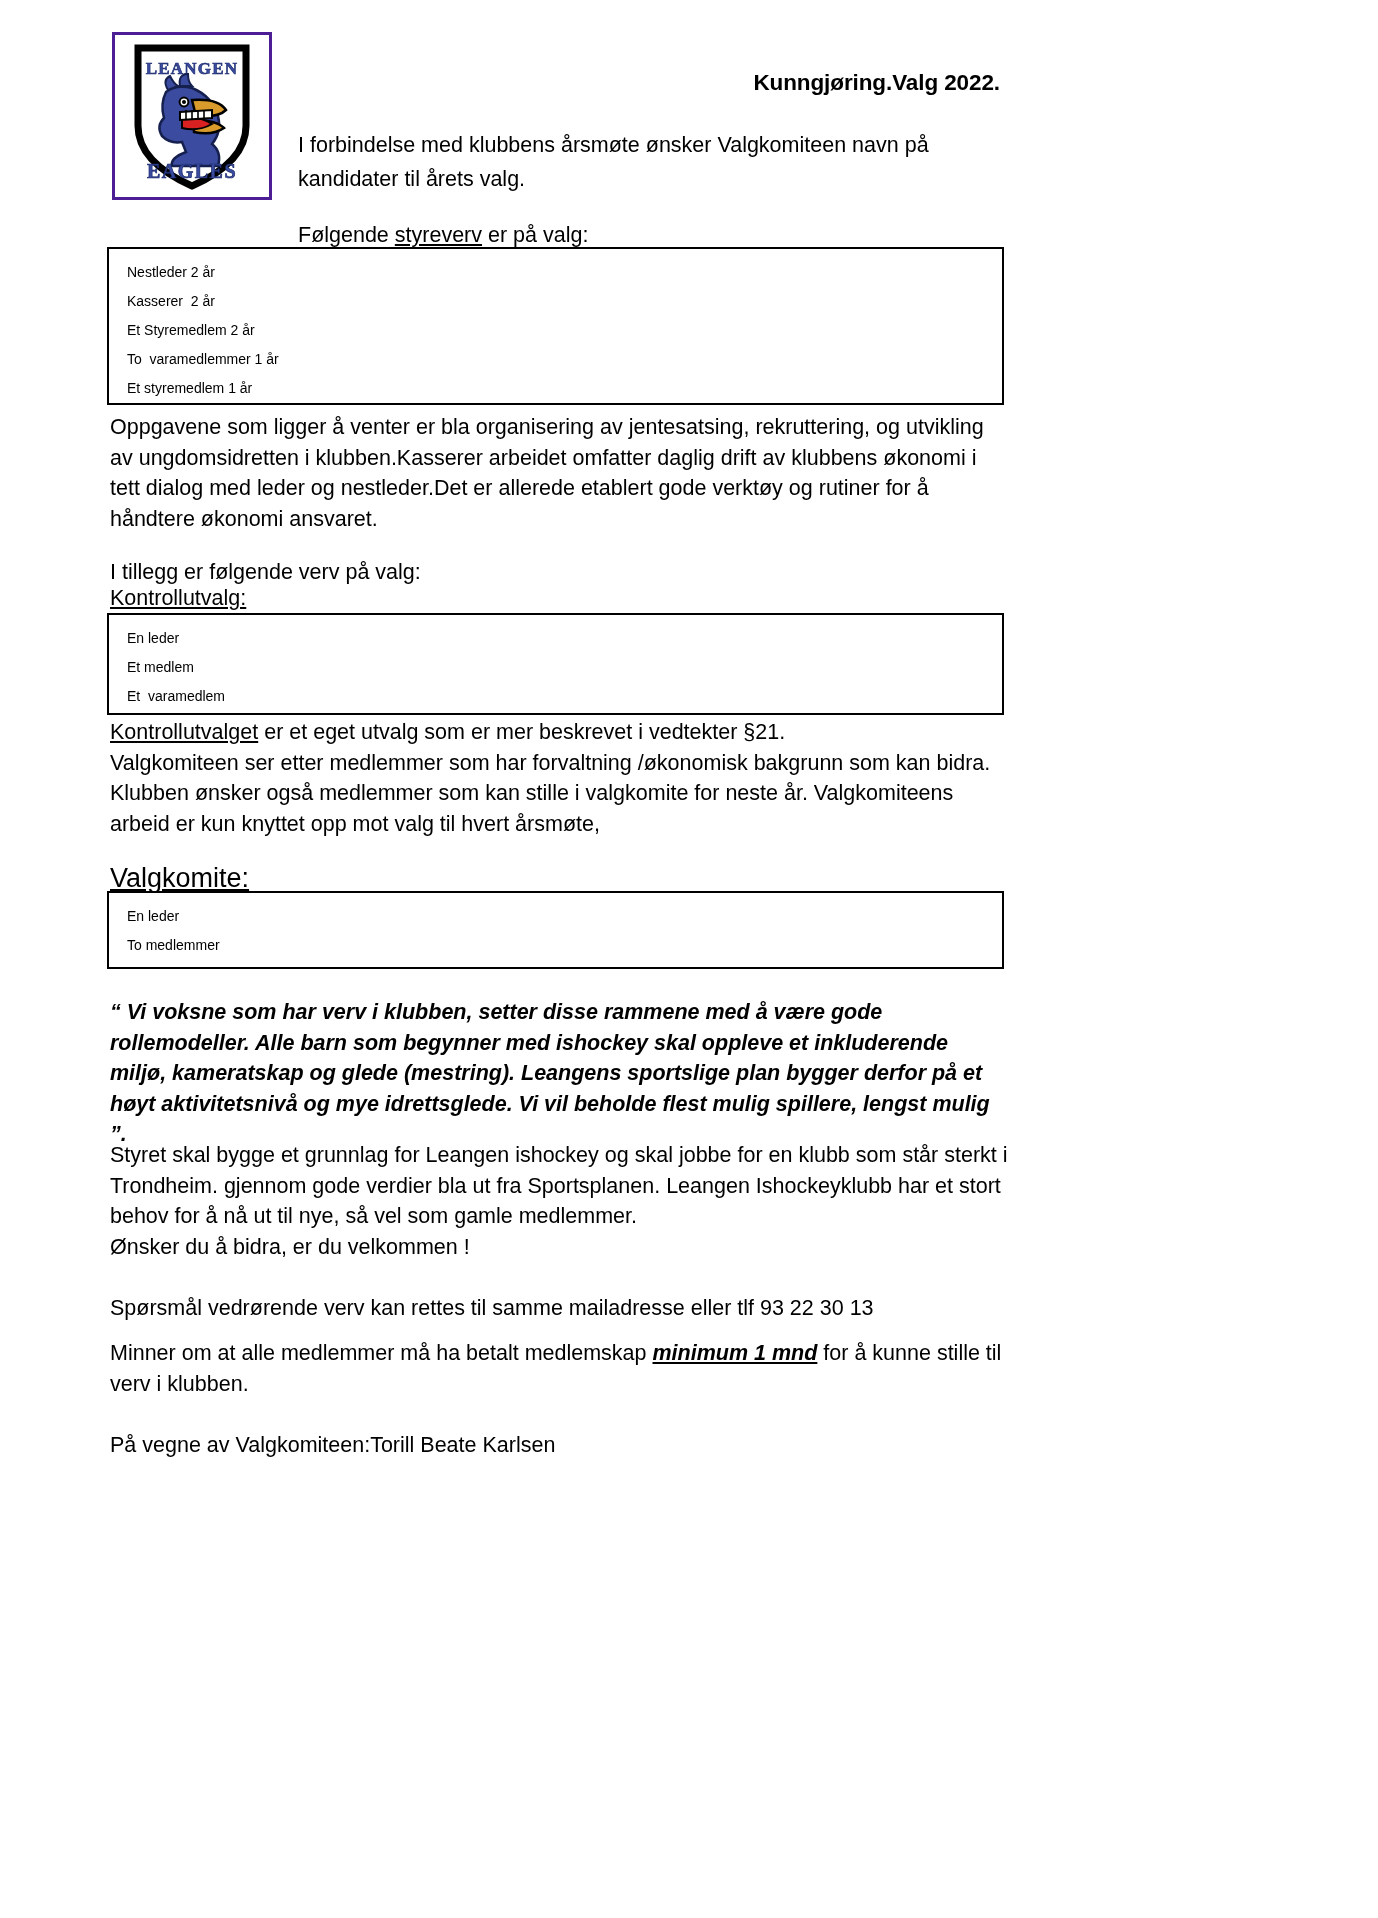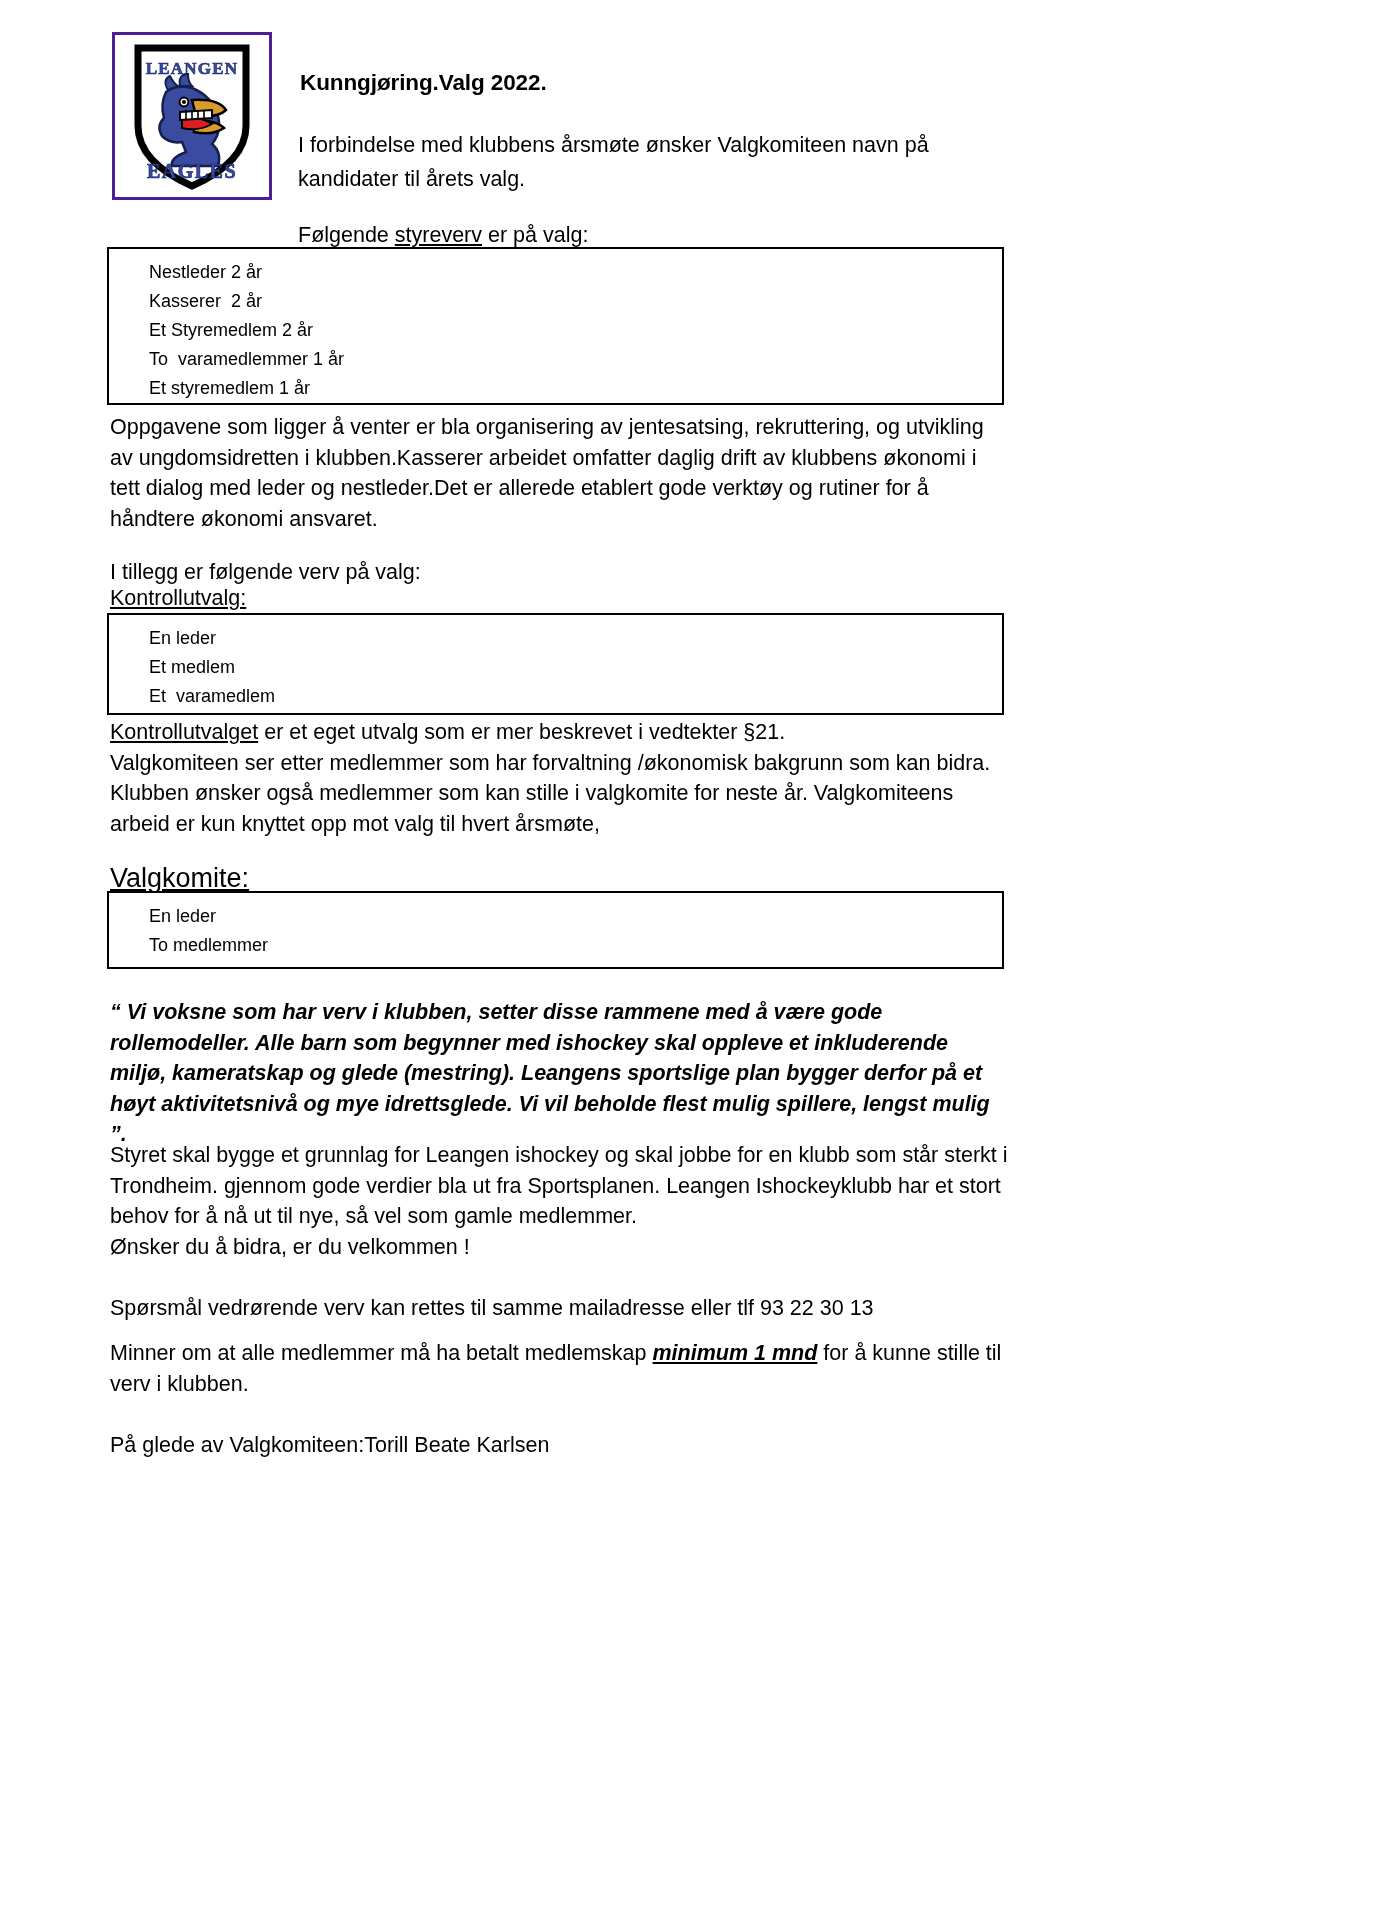--- a/index.html
+++ b/index.html
@@ -45,21 +45,21 @@
     transform: translate(-50%, -50%);
     width: 132px;
     height: 152px;
   }
 
   .doc-title {
     position: absolute;
     left: 300px;
     top: 70px;
     width: 700px;
-    text-align: left;
+    text-align: right;
     font-size: 22.5px;
     font-weight: bold;
     letter-spacing: -0.1px;
   }
 
   .intro {
     position: absolute;
     left: 298px;
     top: 128px;
     width: 700px;
@@ -76,25 +76,24 @@
   }
 
   
   .box {
     position: absolute;
     border: 2px solid #000000;
     box-sizing: border-box;
     background: #ffffff;
   }
   .box .row {
-    font-size: 18px;
+    font-size: 14px;
     line-height: 29px;
     padding-left: 18px;
     white-space: pre;
-    margin-left: 22px;
   }
   #box-styreverv {
     left: 107px;
     top: 247px;
     width: 897px;
     height: 158px;
     padding-top: 9px;
   }
   #box-kontrollutvalg {
     left: 107px;
@@ -218,15 +217,15 @@
 
   <div id="para-styret">
     <span>Styret skal bygge et grunnlag for Leangen ishockey  og skal jobbe for en klubb som står sterkt i Trondheim. gjennom gode verdier bla ut fra Sportsplanen. Leangen Ishockeyklubb har et stort behov for å nå ut til nye, så vel som gamle medlemmer.</span><br>
     <span>Ønsker du å bidra, er du velkommen !</span><br>
     <br>
     <span>Spørsmål vedrørende verv kan rettes til samme mailadresse eller tlf 93 22 30 13</span>
   </div>
 
   <div id="para-minner"><span>Minner om at alle medlemmer må ha betalt medlemskap </span><span class="bold-ul">minimum 1 mnd</span><span> for å kunne stille til verv i klubben.</span></div>
 
-  <div id="para-signature">På glede av Valgkomiteen:Torill Beate Karlsen</div>
+  <div id="para-signature">På vegne av Valgkomiteen:Torill Beate Karlsen</div>
 
 </div>
 
 </body></html>

